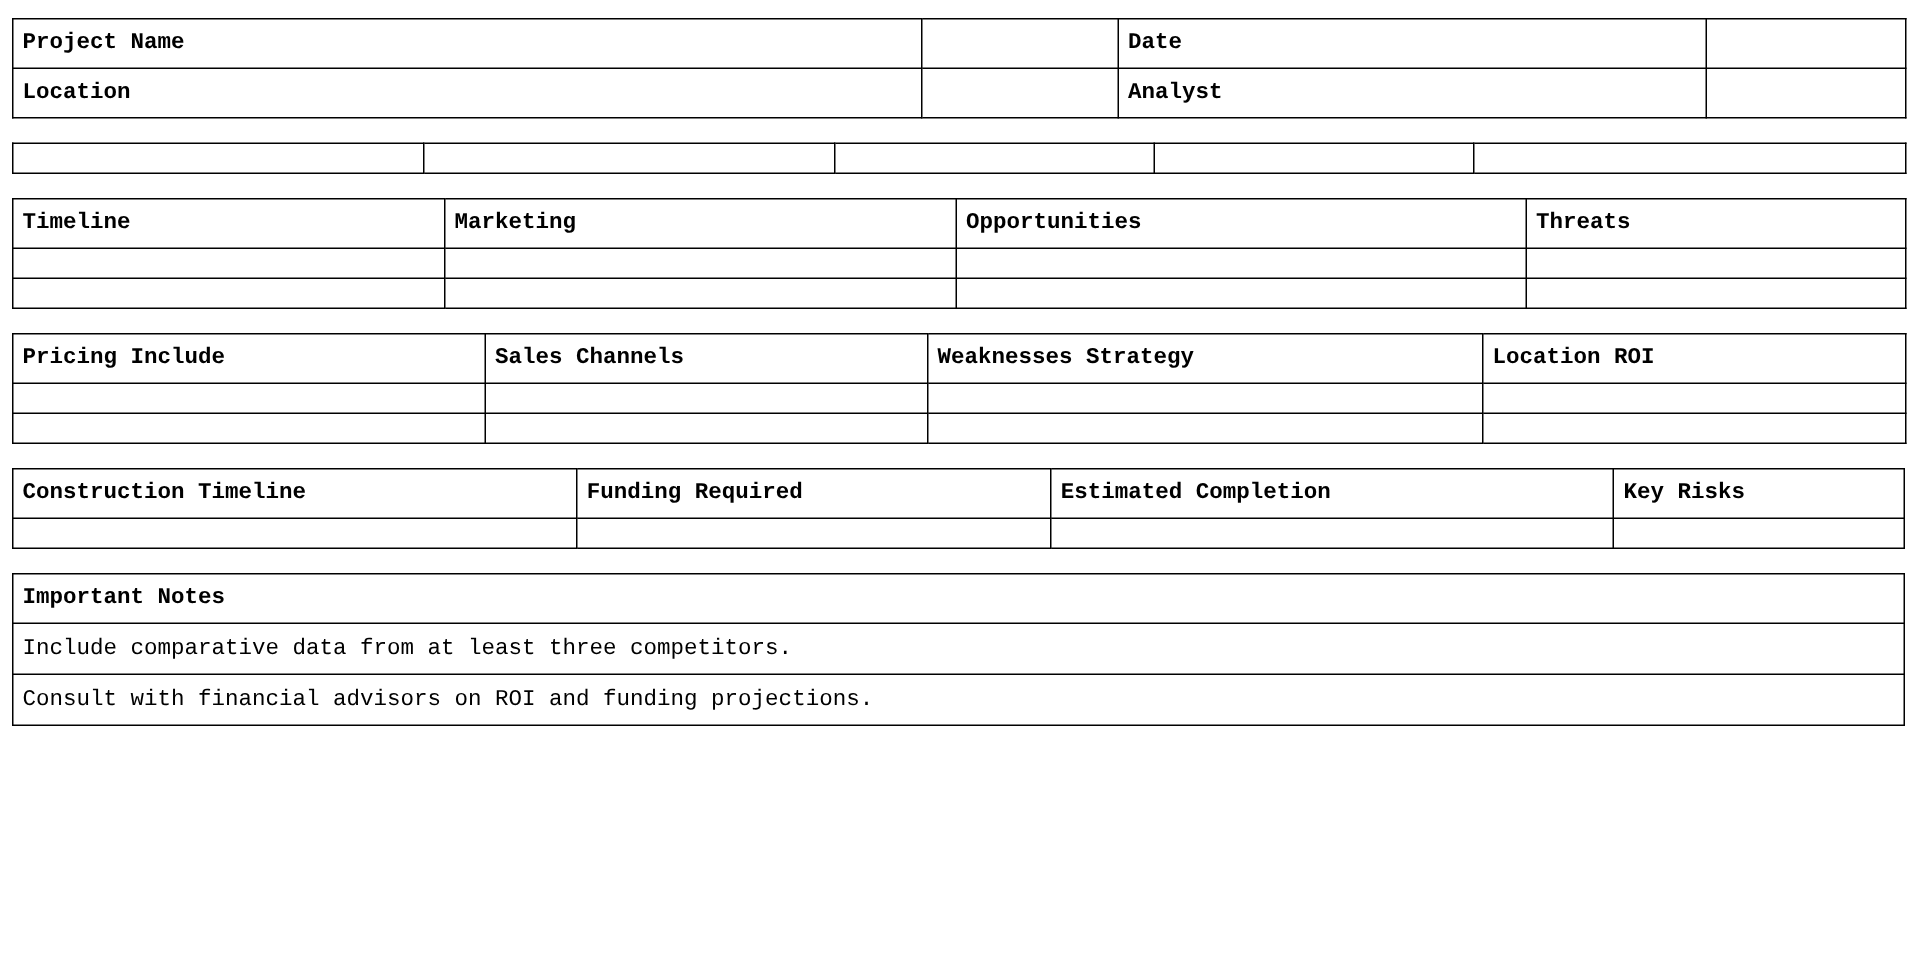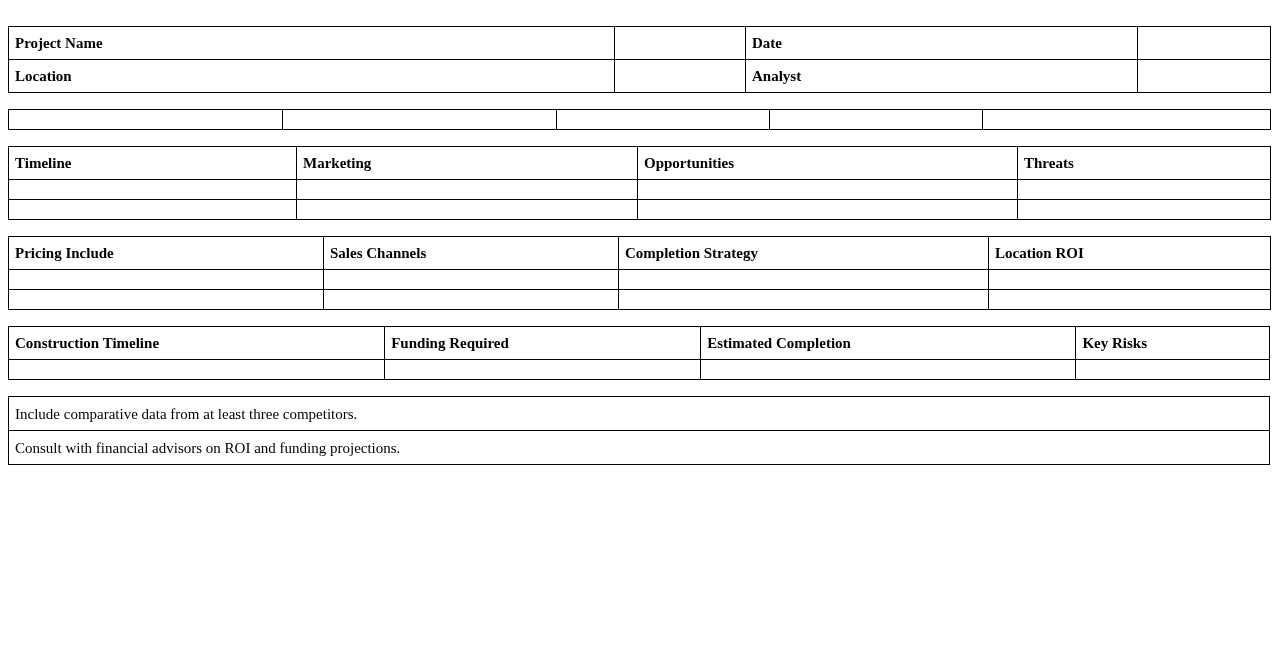--- a/index.html
+++ b/index.html
@@ -11,22 +11,23 @@
     width: 1278px;
     height: 650px;
     font-family: "Liberation Serif", serif;
     color: #000000;
     overflow: hidden;
   }
   .page {
     position: relative;
     width: 1278px;
     height: 528px;
-    padding: 26px 8px 0 8px;
+    padding: 12px 8px 0 8px;
     box-sizing: border-box;
+    font-family: Liberation Mono, monospace;
   }
   table {
     border-collapse: collapse;
     table-layout: fixed;
     width: 1262px;
     margin: 0 0 16px 0;
   }
   td {
     border: 1px solid #000000;
     height: 26px;
@@ -136,21 +137,21 @@
     <colgroup>
       <col style="width:315px">
       <col style="width:295px">
       <col style="width:370px">
       <col style="width:282px">
     </colgroup>
     <tbody>
       <tr>
         <td class="hdr">Pricing Include</td>
         <td class="hdr">Sales Channels</td>
-        <td class="hdr">Completion Strategy</td>
+        <td class="hdr">Weaknesses Strategy</td>
         <td class="hdr">Location ROI</td>
       </tr>
       <tr>
         <td class="blank"></td>
         <td class="blank"></td>
         <td class="blank"></td>
         <td class="blank"></td>
       </tr>
       <tr>
         <td class="blank"></td>
@@ -183,20 +184,23 @@
       </tr>
     </tbody>
   </table>
 
   <table class="notes-table">
     <colgroup>
       <col style="width:1257px">
     </colgroup>
     <tbody>
       <tr>
+        <td class="hdr">Important Notes</td>
+      </tr>
+      <tr>
         <td class="note">Include comparative data from at least three competitors.</td>
       </tr>
       <tr>
         <td class="note">Consult with financial advisors on ROI and funding projections.</td>
       </tr>
     </tbody>
   </table>
 
 </div>
 

